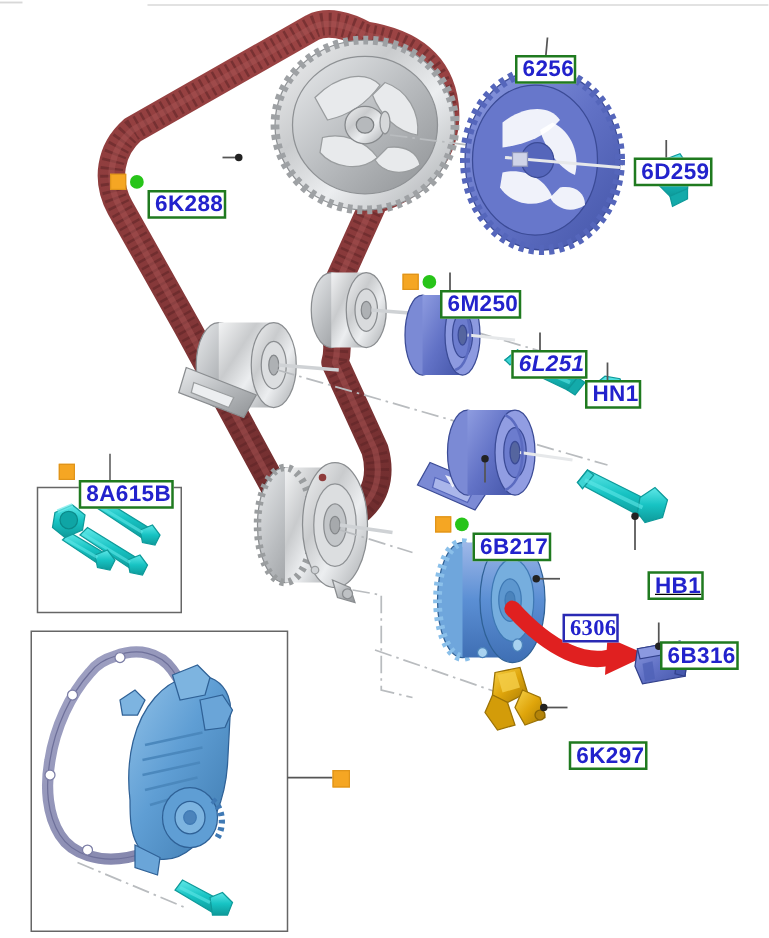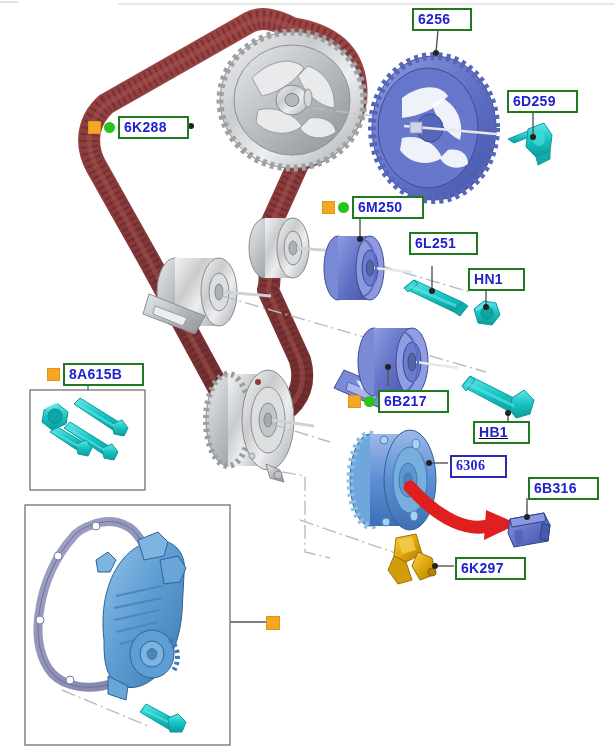--- a/index.html
+++ b/index.html
@@ -42,25 +42,26 @@
     width: 11px; height: 11px;
     border-radius: 50%;
     background: #27c419;
     flex: 0 0 auto;
   }
   .tag {
     border: 2px solid #1f7a1f;
     background: #ffffff;
     color: #2222cc;
     font-weight: bold;
-    font-size: 14px;
+    font-size: 18px;
     line-height: 14px;
-    padding: 2px 20px 3px 4px;
+    padding: 2px 0 3px 4px;
     font-family: "Liberation Sans", sans-serif;
     letter-spacing: .3px;
+    margin-top: 36px;
   }
   .tag.sel {
     border-color: #2a2ab4;
     font-family: Liberation Serif, serif;
   }
   
   .marker-only { position: absolute; }
 </style>
 </head>
 <body>
@@ -475,40 +476,40 @@
     <div class="callout" style="left:507px;top:90px;">
       <span class="tag">6D259</span>
     </div>
 
     <div class="callout" style="left:322px;top:196px;align-items:center;">
       <span class="sq"></span>
       <span class="dot"></span>
       <span class="tag">6M250</span>
     </div>
 
-    <div class="callout" style="left:409px;top:232px;">
+    <div class="callout" style="left:409px;top:244px;font-style:italic;">
       <span class="tag">6L251</span>
     </div>
 
     <div class="callout" style="left:468px;top:268px;">
       <span class="tag">HN1</span>
     </div>
 
-    <div class="callout" style="left:47px;top:363px;">
+    <div class="callout" style="left:47px;top:348px;">
       <span class="sq"></span>
       <span class="tag">8A615B</span>
     </div>
 
     <div class="callout" style="left:348px;top:390px;">
       <span class="sq"></span>
       <span class="dot"></span>
       <span class="tag">6B217</span>
     </div>
 
-    <div class="callout" style="left:473px;top:421px;text-decoration:underline;">
+    <div class="callout" style="left:518px;top:421px;text-decoration:underline;">
       <span class="tag">HB1</span>
     </div>
 
     <div class="callout" style="left:450px;top:455px;">
       <span class="tag sel">6306</span>
     </div>
 
     <div class="callout" style="left:528px;top:477px;">
       <span class="tag">6B316</span>
     </div>

